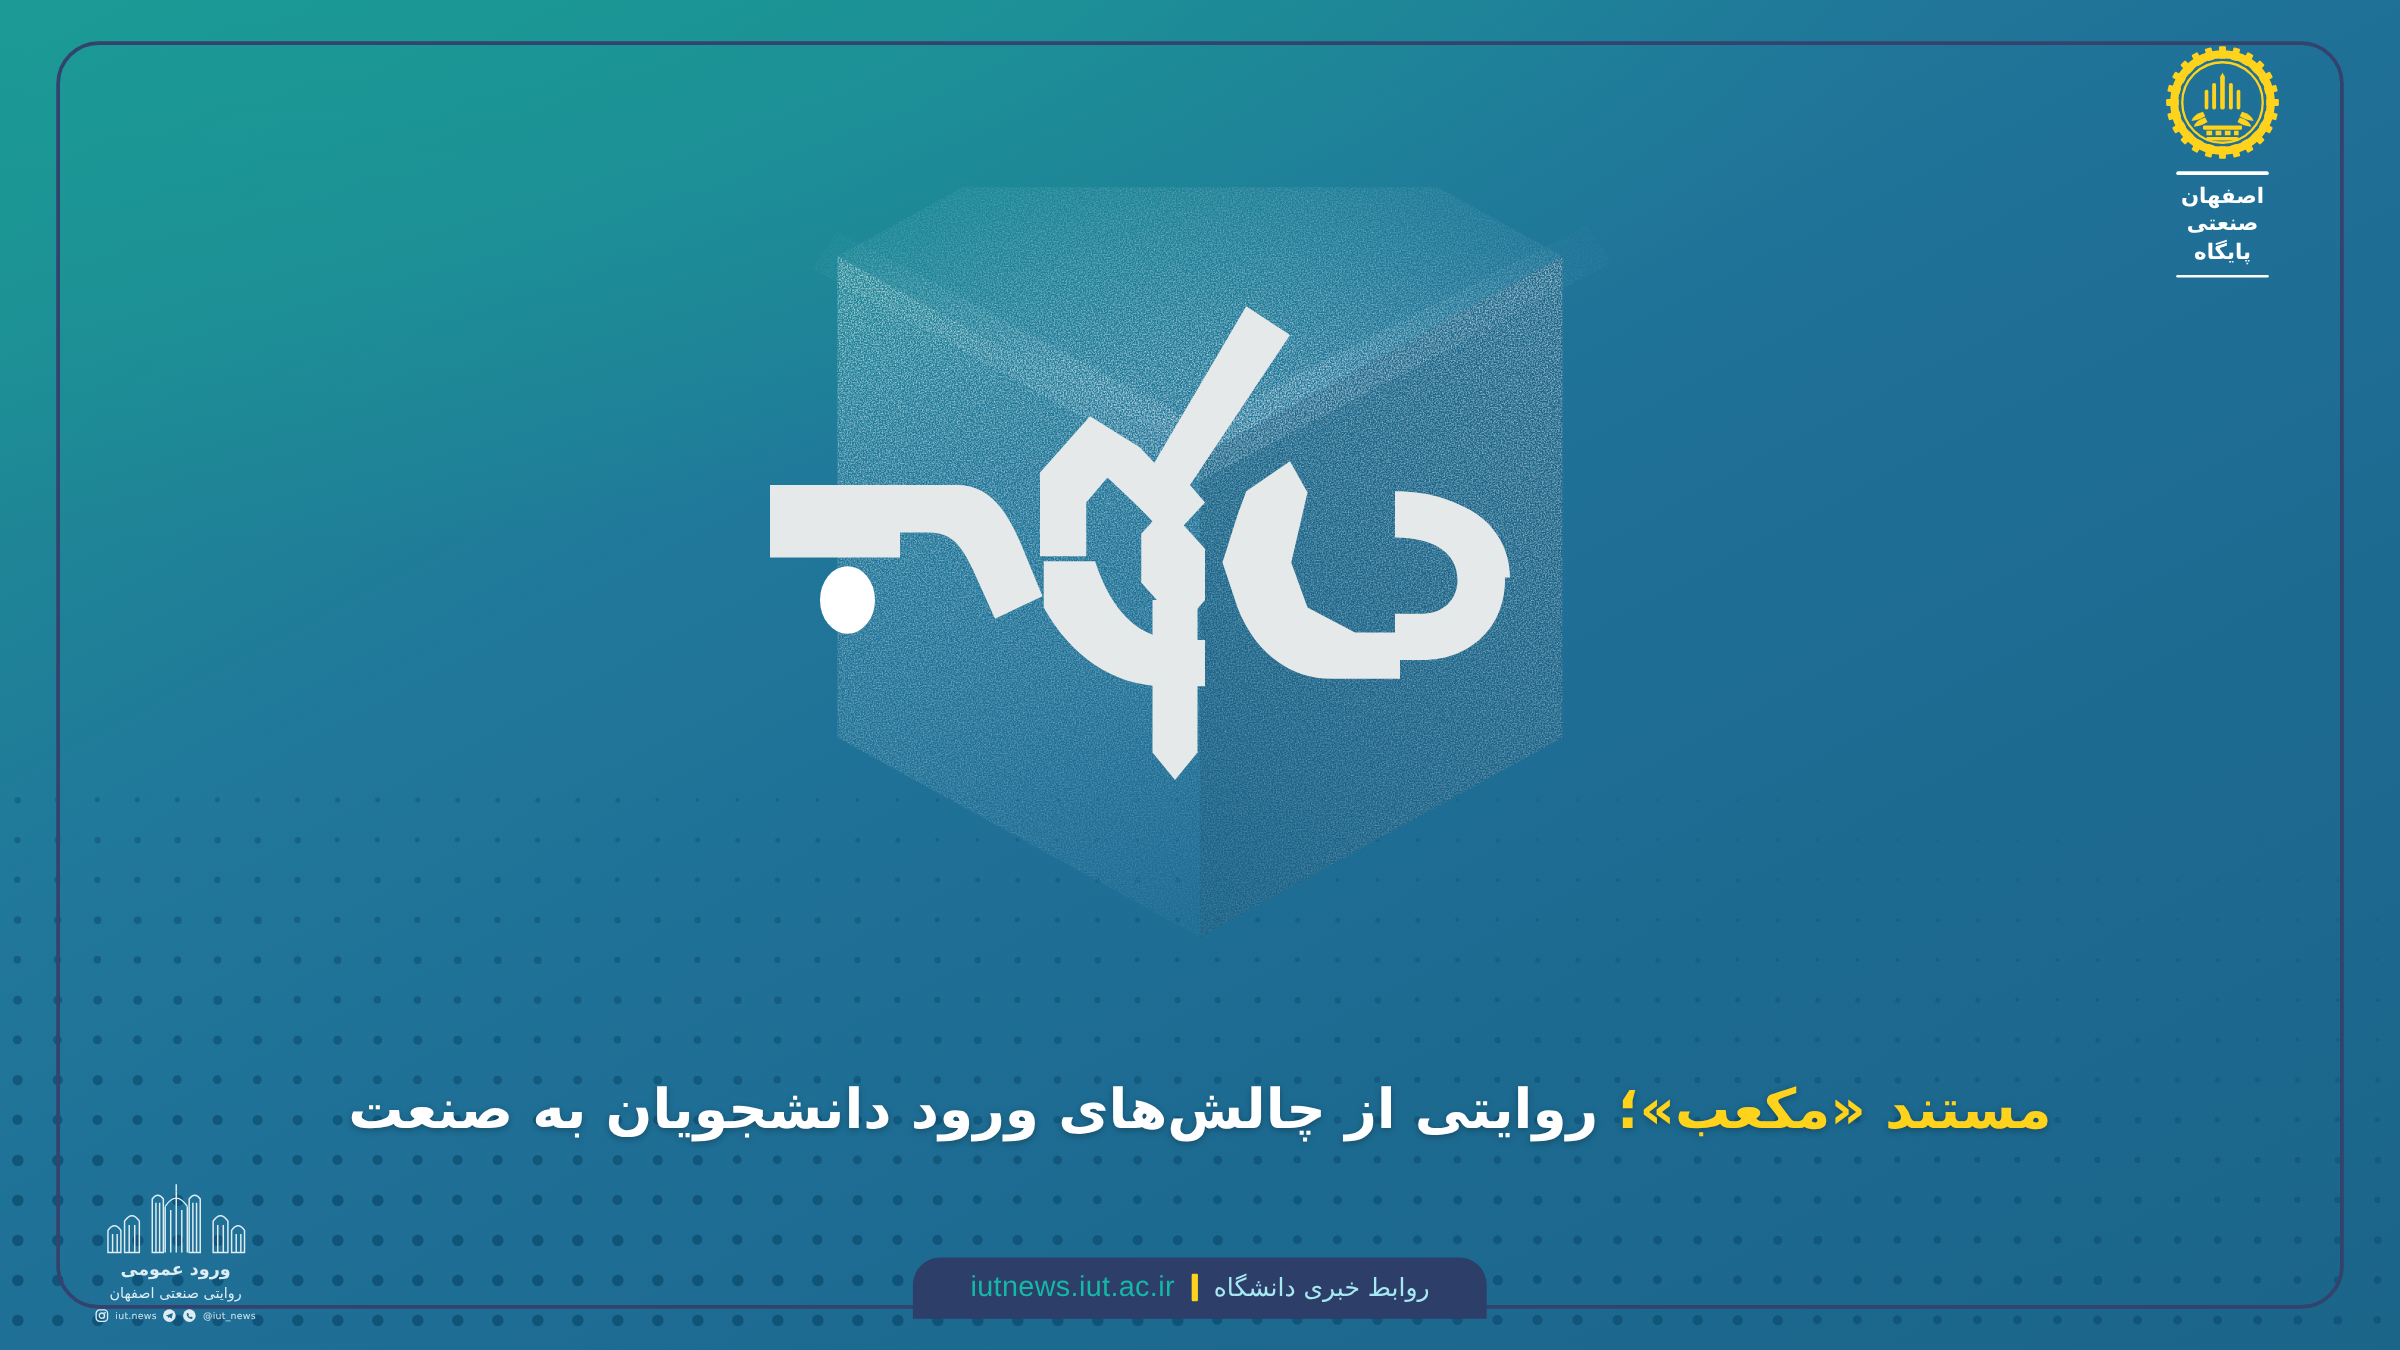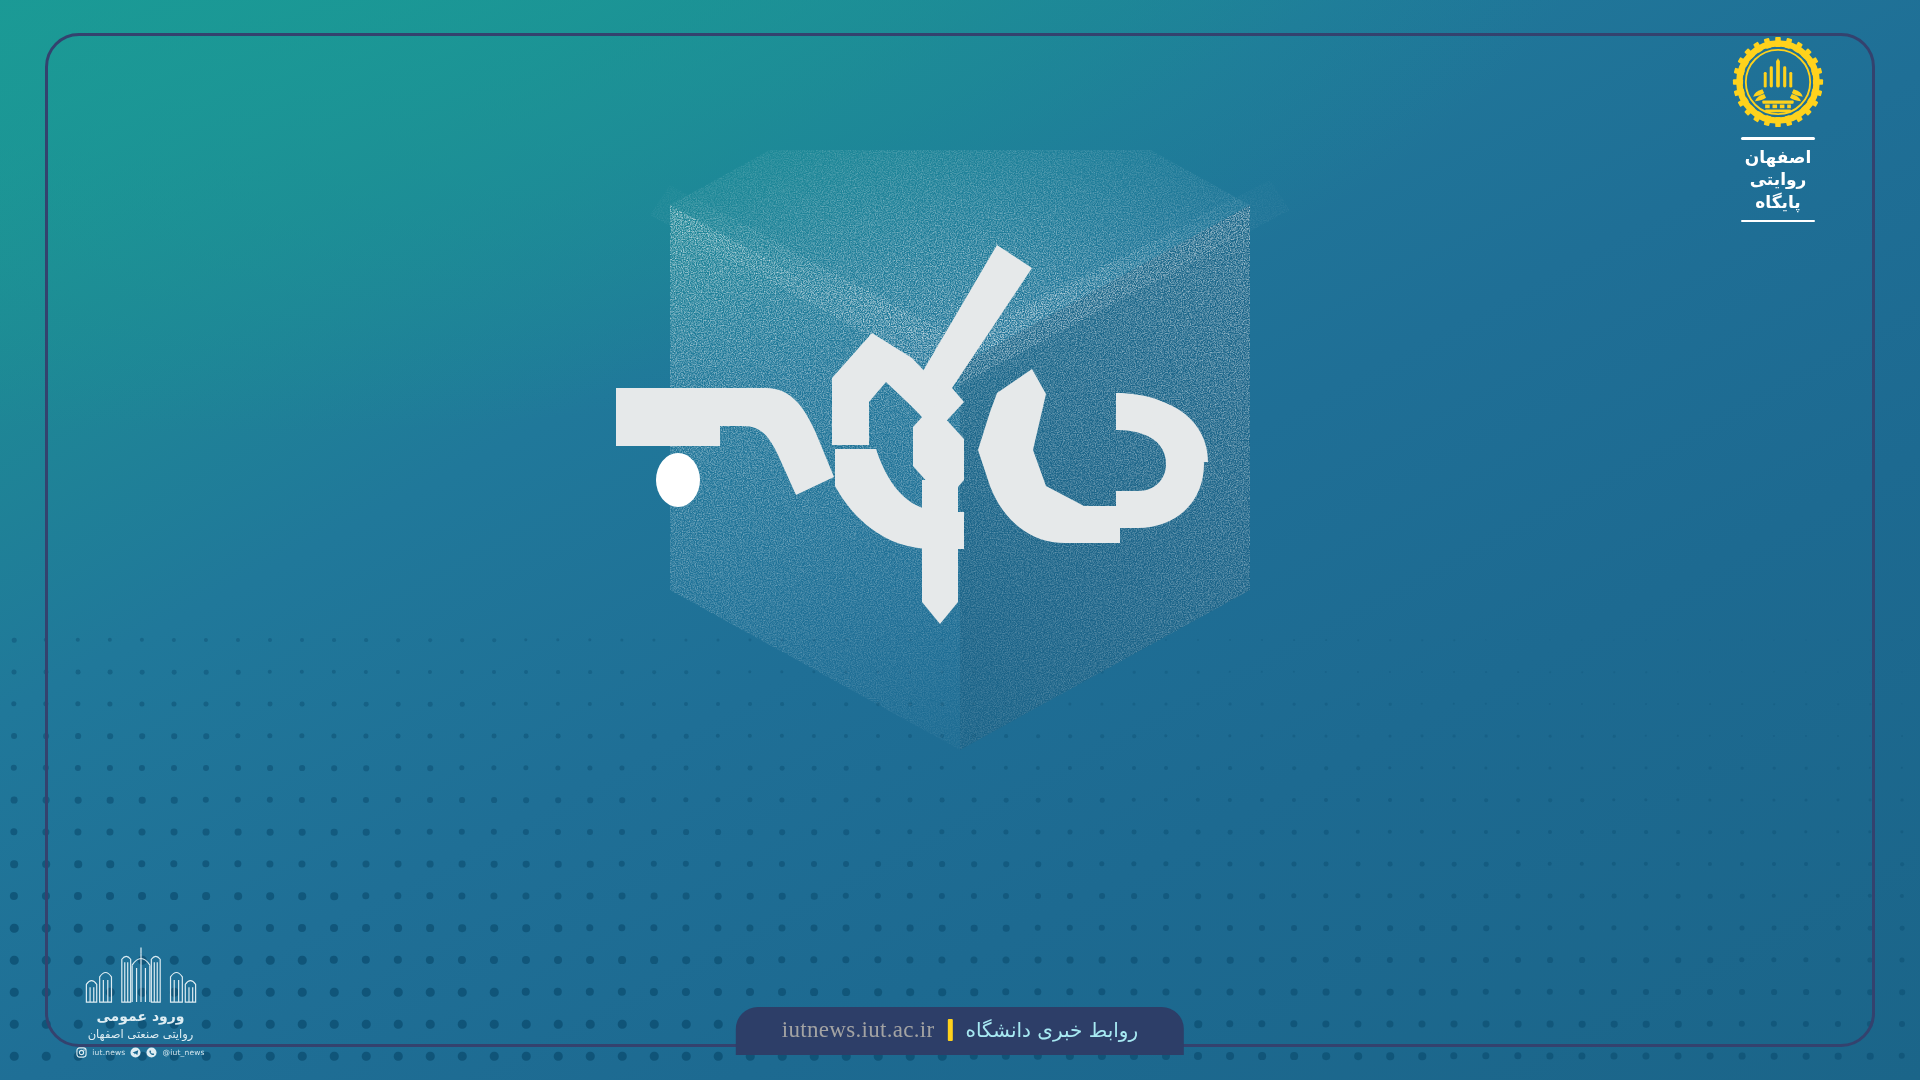--- a/index.html
+++ b/index.html
@@ -71,22 +71,22 @@
     display:flex;align-items:center;gap:13px;
     direction:rtl;
   }
   #urlbar .fa{
     color:#a7e9f2;font-size:20px;letter-spacing:.2px;
   }
   #urlbar .sep{
     width:5px;height:22px;background:#ffd21c;border-radius:1px;display:inline-block;
   }
   #urlbar .url{
-    color:#a3a3a3;font-size:23px;direction:ltr;letter-spacing:.3px;
-    font-family:Liberation Serif, serif;
+    color:#14b8a6;font-size:23px;direction:ltr;letter-spacing:.3px;
+    font-family:Liberation Sans, sans-serif;
   }
 
   
   #uni-logo{
     position:absolute;right:62px;top:36px;
     width:160px;
     display:flex;flex-direction:column;align-items:center;
   }
   #uni-logo .seal{width:92px;height:92px;display:block;}
   #uni-logo .rule{
@@ -1038,20 +1038,24 @@
         <path d="M556,243 C612,243 644,272 644,314 C644,352 616,378 578,378 L556,378 L556,341 L578,341
                  C594,341 606,330 606,314 C606,293 588,280 556,280 Z"></path>
 
         <path d="M596,250 C628,258 648,282 648,312 L610,312 C610,294 604,280 590,272 Z"></path>
 
         <ellipse cx="118" cy="330" rx="22" ry="27" fill="#ffffff"></ellipse>
       </g>
     </svg>
   </div>
 
+  <div id="title">
+    <span class="hl">مستند «مکعب»؛</span>
+    <span class="rest">روایتی از چالش‌های ورود دانشجویان به صنعت</span>
+  </div>
 
   <div id="urlbar">
     <span class="fa">روابط خبری دانشگاه</span>
     <span class="sep"></span>
     <span class="url">iutnews.iut.ac.ir</span>
   </div>
 
   <div id="uni-logo">
     <svg class="seal" viewBox="0 0 100 100">
       <g fill="#ffd21c">
@@ -1106,21 +1110,21 @@
           <rect x="36" y="74.5" width="5" height="4"></rect>
           <rect x="44" y="74.5" width="5" height="4"></rect>
           <rect x="52" y="74.5" width="5" height="4"></rect>
           <rect x="60" y="74.5" width="4" height="4"></rect>
           <rect x="36" y="80" width="28" height="3" rx="1"></rect>
         </g>
       </g>
     </svg>
     <div class="rule"></div>
     <div class="ln">اصفهان</div>
-    <div class="ln">روایتی</div>
+    <div class="ln">صنعتی</div>
     <div class="ln">پایگاه</div>
     <div class="rule bot"></div>
   </div>
 
   <div id="pr-logo">
     <svg class="arch" viewBox="0 0 200 84">
       <g stroke="#e9f4f8" stroke-width="1.6" fill="none">
 
         <path d="M100,6 v8"></path>
         <path d="M88,30 q12,-18 24,0"></path>

